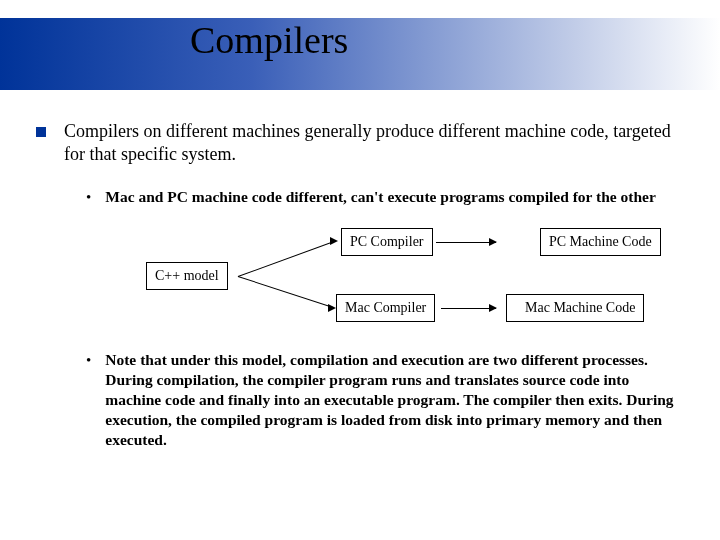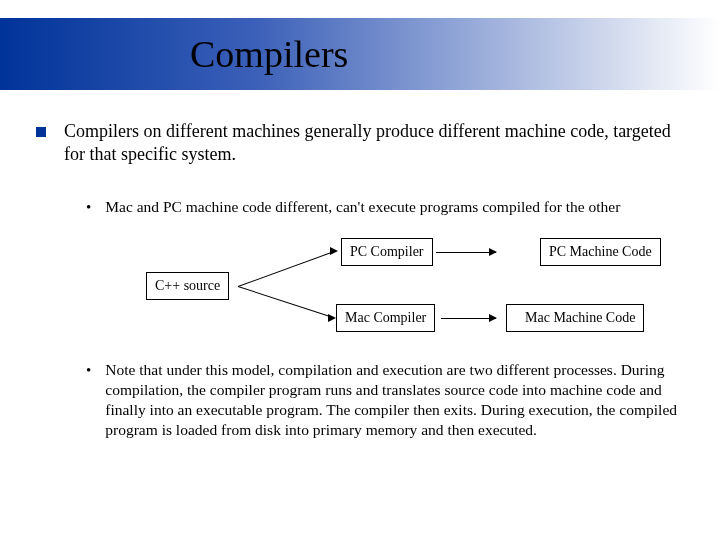--- a/index.html
+++ b/index.html
@@ -8,36 +8,35 @@
     height: 540px;
     background: #fff;
     font-family: "Times New Roman", Times, serif;
     overflow: hidden;
   }
   .title-bar {
     margin-top: 18px;
     height: 72px;
     background: linear-gradient(to right, #003399 0%, #3a5fb8 35%, #c2cde8 80%, #ffffff 100%);
     display: flex;
-    align-items: center;
     padding-left: 190px;
   }
   .title-bar h1 {
     color: #000;
     font-size: 38px;
     font-weight: normal;
   }
   .content {
     padding: 30px 36px 0 36px;
     color: #000;
   }
   .bullet-row {
     display: flex;
     align-items: flex-start;
-    margin-bottom: 32px;
+    margin-bottom: 22px;
   }
   .sq-bullet {
     width: 10px;
     height: 10px;
     background: #003399;
     margin-top: 7px;
     margin-right: 18px;
     flex: none;
   }
   .bullet-text {
@@ -55,20 +54,21 @@
   .dot {
     font-size: 15px;
     line-height: 1.3;
     margin-right: 14px;
     margin-top: 1px;
     flex: none;
   }
   .sub-text {
     font-size: 15.5px;
     line-height: 1.3;
+    font-weight: bold;
   }
   .diagram {
     margin: 14px 0 18px 60px;
     width: 520px;
     height: 110px;
     position: relative;
   }
   .dbox {
     position: absolute;
     border: 1px solid #000;
@@ -113,21 +113,21 @@
   </div>
 
   <div class="sub-list">
 
     <div class="sub-row">
       <div class="dot">•</div>
       <div class="sub-text">Mac and PC machine code different, can't execute programs compiled for the other</div>
     </div>
 
     <div class="diagram">
-      <div class="dbox" style="left:0; top:40px;">C++ source</div>
+      <div class="dbox" style="left:0; top:40px;">C++ model</div>
       <div class="dbox" style="left:195px; top:6px;">PC Compiler</div>
       <div class="dbox" style="left:190px; top:72px;">Mac Compiler</div>
       <div class="dbox" style="left:360px; top:6px;margin-left:34px;">PC Machine Code</div>
       <div class="dbox" style="left:360px; top:72px;padding-left:18px;">Mac Machine Code</div>
 
       <div class="diag-line" style="left:92px; top:54px; width:100px; transform:rotate(-20deg);"></div>
       <div style="position:absolute; left:184px; top:15px; border-left:8px solid #000; border-top:4px solid transparent; border-bottom:4px solid transparent;"></div>
       <div class="diag-line" style="left:92px; top:54px; width:100px; transform:rotate(18deg);"></div>
       <div style="position:absolute; left:182px; top:82px; border-left:8px solid #000; border-top:4px solid transparent; border-bottom:4px solid transparent;"></div>
 

